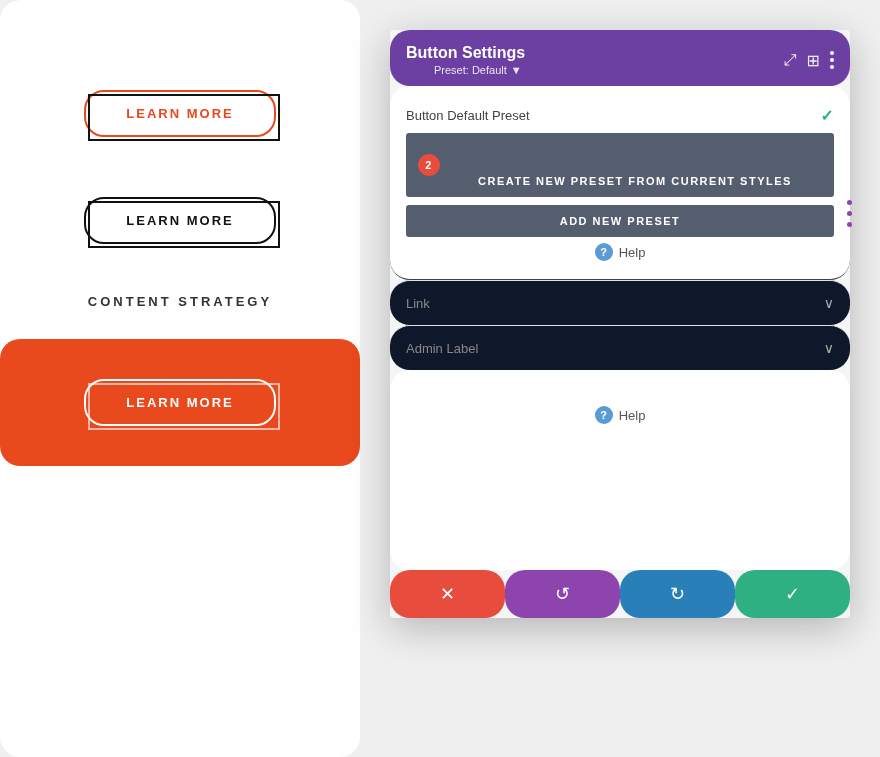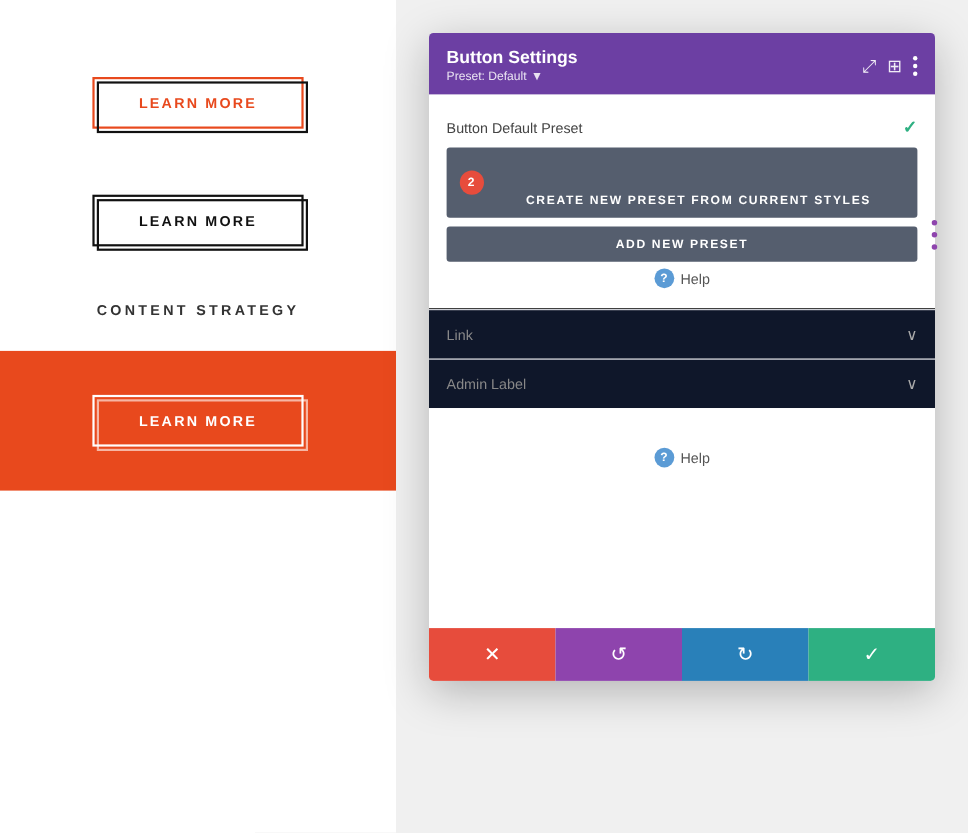--- a/index.html
+++ b/index.html
@@ -1,15 +1,15 @@
 <!DOCTYPE html>
 <html><head>
   <meta charset="utf-8">
   <style>
-    * { box-sizing: border-box; margin: 0; padding: 0; }
+    * { box-sizing: border-box; margin: 0; padding: 0; border-radius: 20px; }
     body {
       font-family: 'Helvetica Neue', Arial, sans-serif;
       background: #f0f0f0;
       width: 880px;
       height: 757px;
       overflow: hidden;
       position: relative;
     }
 
     
@@ -17,21 +17,21 @@
       position: absolute;
       left: 0;
       top: 0;
       width: 360px;
       height: 757px;
       background: #ffffff;
       display: flex;
       flex-direction: column;
       align-items: center;
       justify-content: flex-start;
-      padding-top: 40px;
+      padding-top: 60px;
       gap: 0;
     }
 
     .btn-section {
       display: flex;
       align-items: center;
       justify-content: center;
       width: 100%;
       padding: 30px 0;
     }
@@ -156,20 +156,21 @@
       font-weight: 700;
     }
 
     .panel-preset-label {
       color: rgba(255,255,255,0.85);
       font-size: 11px;
       margin-top: 2px;
       display: flex;
       align-items: flex-end;
       gap: 4px;
+      margin-left: 28px;
     }
 
     .panel-header-icons {
       display: flex;
       align-items: center;
       gap: 10px;
     }
 
     .panel-icon {
       color: #fff;

